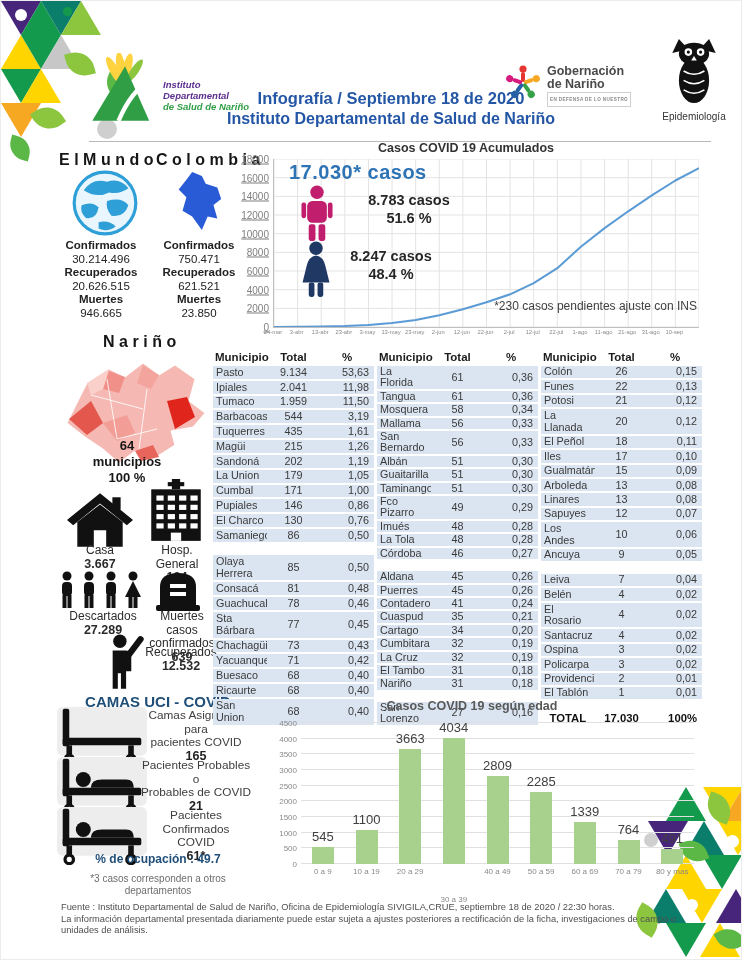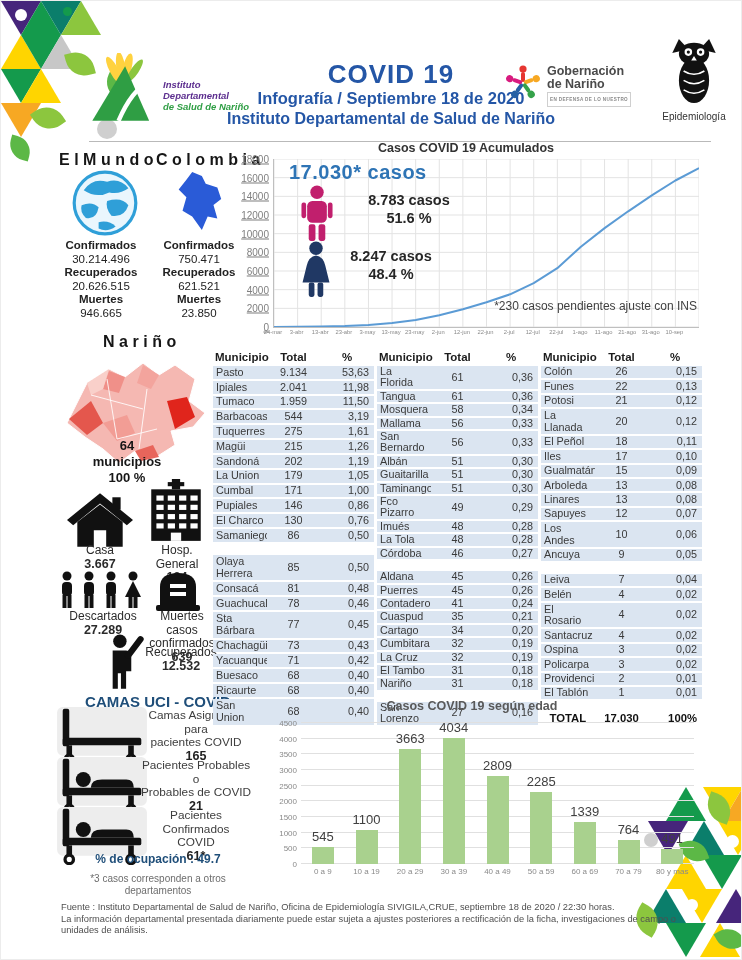--- a/index.html
+++ b/index.html
@@ -132,21 +132,20 @@
       <polygon points="6,62 36,12 58,62" fill="#2f9e44"></polygon>
       <path d="M30,62 Q42,34 58,26" stroke="#fff" stroke-width="4" fill="none"></path>
     </svg>
     <div class="idsn-text">
       <div class="idsn-l1">Instituto</div>
       <div class="idsn-l2">Departamental</div>
       <div class="idsn-l3">de Salud de Nariño</div>
     </div>
   </div>
 
-  <div class="covid-title">COVID 19</div>
   <div class="sub1">Infografía / Septiembre 18 de 2020</div>
   <div class="sub2">Instituto Departamental de Salud de Nariño</div>
 
   <div class="gob">
     <svg width="44" height="48" viewBox="0 0 44 44">
       <g transform="rotate(0 22 22)">
           <circle cx="22" cy="8" r="3.6" fill="#e63631"></circle>
           <rect x="20" y="11" width="4" height="10" rx="2" fill="#e63631"></rect>
         </g>
       <g transform="rotate(72 22 22)">
@@ -508,21 +507,21 @@
             <td class="t">1.959</td>
             <td class="p">11,50</td>
           </tr>
           <tr>
             <td class="m">Barbacoas</td>
             <td class="t">544</td>
             <td class="p">3,19</td>
           </tr>
           <tr>
             <td class="m">Tuquerres</td>
-            <td class="t">275</td>
+            <td class="t">435</td>
             <td class="p">1,61</td>
           </tr>
           <tr>
             <td class="m">Magüi</td>
             <td class="t">215</td>
             <td class="p">1,26</td>
           </tr>
           <tr>
             <td class="m">Sandoná</td>
             <td class="t">202</td>
@@ -895,21 +894,21 @@
         <div class="bc-val" style="left: 262px; width: 43.6667px; bottom: 44.9553px;">1339</div>
         <div class="bc-bar" style="left: 316.5px; height: 23.9387px;"></div>
         <div class="bc-val" style="left: 305.667px; width: 43.6667px; bottom: 26.9387px;">764</div>
         <div class="bc-bar" style="left: 360.167px; height: 15.3847px;"></div>
         <div class="bc-val" style="left: 349.333px; width: 43.6667px; bottom: 18.3847px;">491</div>
       </div>
     <div class="bc-xlabels" id="bc-xlabels" style="position: absolute; left: 0px; top: 0px;">
         <div style="left: 60px; width: 43.6667px;">0 a 9</div>
         <div style="left: 103.667px; width: 43.6667px;">10 a 19</div>
         <div style="left: 147.333px; width: 43.6667px;">20 a 29</div>
-        <div style="left: 191px; width: 43.6667px;">30 a 39</div>
+        <div style="left: 191px; width: 43.6667px; margin-top: 28px;">30 a 39</div>
         <div style="left: 234.667px; width: 43.6667px;">40 a 49</div>
         <div style="left: 278.333px; width: 43.6667px;">50 a 59</div>
         <div style="left: 322px; width: 43.6667px;">60 a 69</div>
         <div style="left: 365.667px; width: 43.6667px;">70 a 79</div>
         <div style="left: 409.333px; width: 43.6667px;">80 y mas</div>
       </div>
   </div>
 
   <div class="footer">
     <div>Fuente : Instituto Departamental de Salud de Nariño, Oficina de Epidemiología SIVIGILA,CRUE,  septiembre  18  de  2020 /  22:30  horas.</div>

